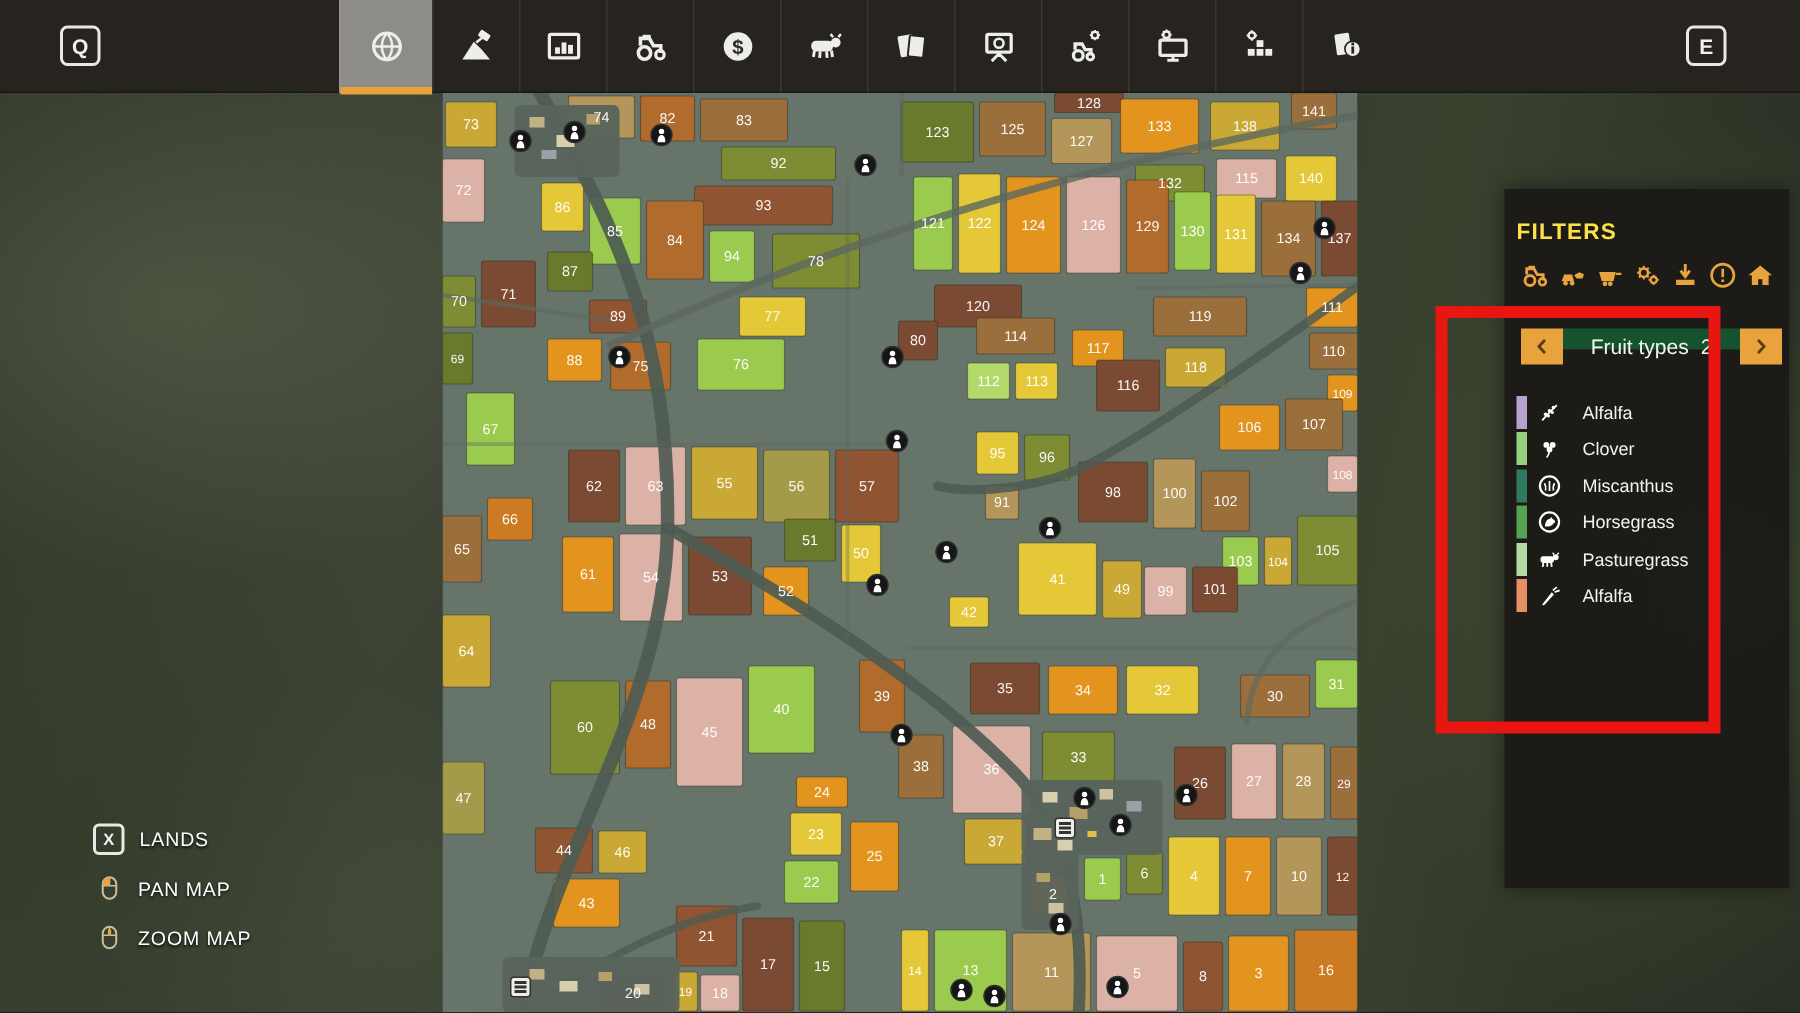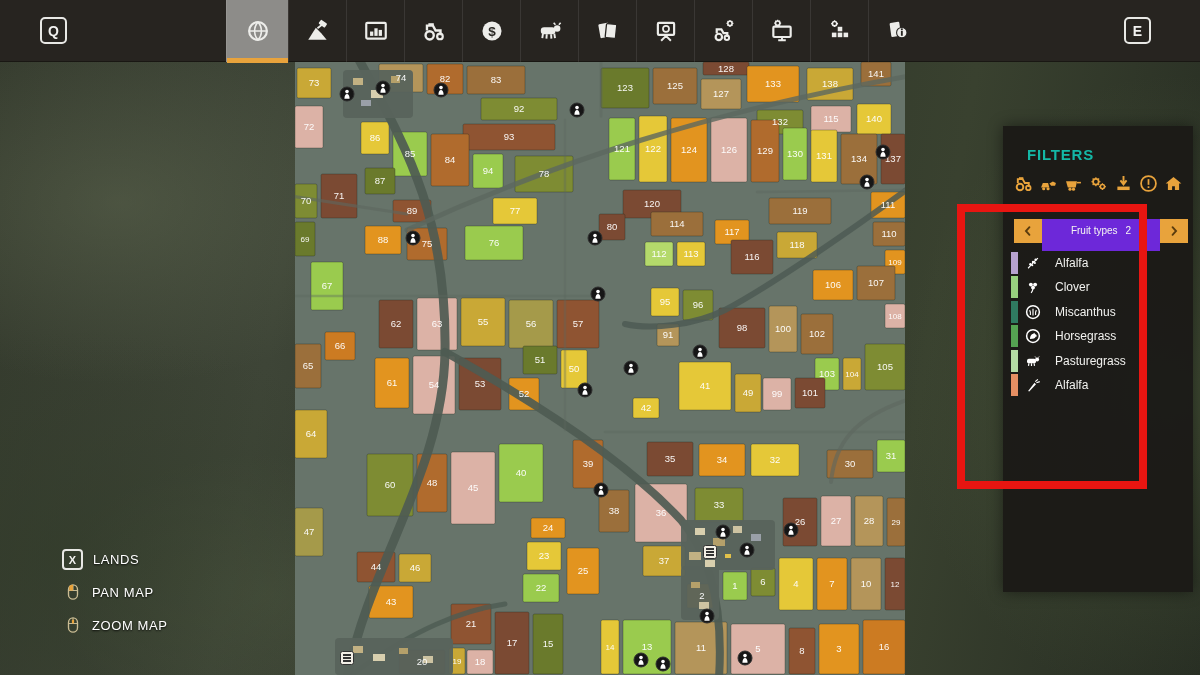--- a/index.html
+++ b/index.html
@@ -32,33 +32,33 @@
   .legend-row{display:flex;align-items:center;height:26px;margin-bottom:7px;}
   .key-badge.small{position:static;width:21px;height:21px;border-width:2px;border-radius:4px;
     font-size:11px;line-height:18px;flex:0 0 auto;}
   .mouse-slot{width:18px;height:26px;margin-left:2px;flex:0 0 auto;}
   .mouse-slot .icon{width:18px;height:26px;color:#cbbd94;}
   .legend-label{margin-left:10px;color:#ffffff;font-size:13px;font-weight:normal;letter-spacing:.6px;
     text-shadow:0 1px 2px rgba(0,0,0,.85);}
   
   .filters-panel{position:absolute;left:1003px;top:126px;width:190px;height:466px;
     background:rgba(27,26,23,.96);z-index:20;box-shadow:0 0 14px rgba(0,0,0,.45);}
-  .filters-title{position:absolute;left:24px;top:20px;color:#14b8a6;font-size:15px;font-weight:bold;letter-spacing:.8px;}
+  .filters-title{position:absolute;left:8px;top:20px;color:#fde047;font-size:15px;font-weight:bold;letter-spacing:.8px;}
   .quick-filters{position:absolute;left:9px;top:46px;width:173px;display:flex;justify-content:space-between;}
   .qf{width:22px;height:22px;display:flex;align-items:center;justify-content:center;cursor:pointer;}
   .qf .icon{width:21px;height:21px;color:#e8a33c;}
   .category{position:absolute;left:0;top:93px;width:190px;height:24px;}
   .cat-btn{position:absolute;top:0;width:28px;height:24px;background:#e8a33c;border:none;padding:0;
     display:flex;align-items:center;justify-content:center;cursor:pointer;}
   .cat-btn .icon{width:14px;height:14px;color:#5a3c0e;}
   #catPrev{left:11px;} #catNext{left:157px;}
-  .cat-label{position:absolute;left:39px;top:0;width:118px;height:32px;background:#6d28d9;
-    color:#f4f4f2;font-size:10px;line-height:24px;text-align:center;}
+  .cat-label{position:absolute;left:39px;top:0;width:118px;height:14px;background:#14532d;
+    color:#f4f4f2;font-size:14px;line-height:24px;text-align:center;}
   .cat-page{margin-left:8px;}
-  .fruit-list{position:absolute;left:0;top:125px;width:156px;}
+  .fruit-list{position:absolute;left:0;top:137px;width:156px;}
   .fruit-row{position:relative;height:24.4px;cursor:pointer;}
   .fruit-color{position:absolute;left:8px;top:1px;width:7px;height:22px;}
   .fruit-ico{position:absolute;left:21px;top:3px;width:18px;height:18px;}
   .fruit-ico .icon{width:18px;height:18px;color:#ffffff;}
   .fruit-label{position:absolute;left:52px;top:5px;color:#f2f2ef;font-size:12px;}
   
   .highlight{position:absolute;left:957px;top:204px;width:190px;height:285px;border:8px solid #e81511;z-index:40;}
 </style>
 </head>
 <body>

